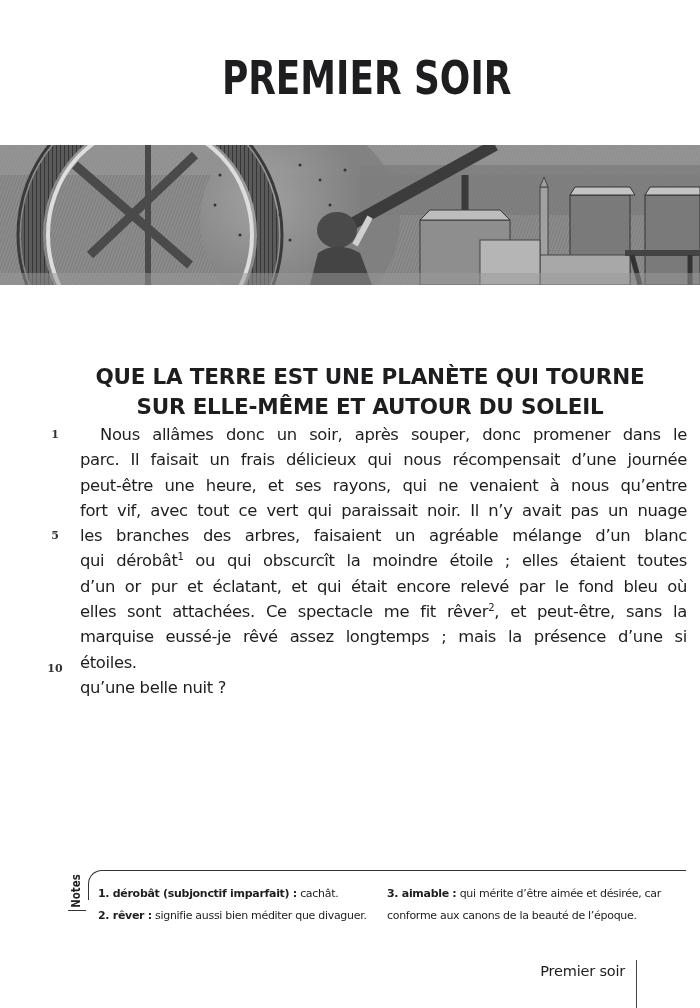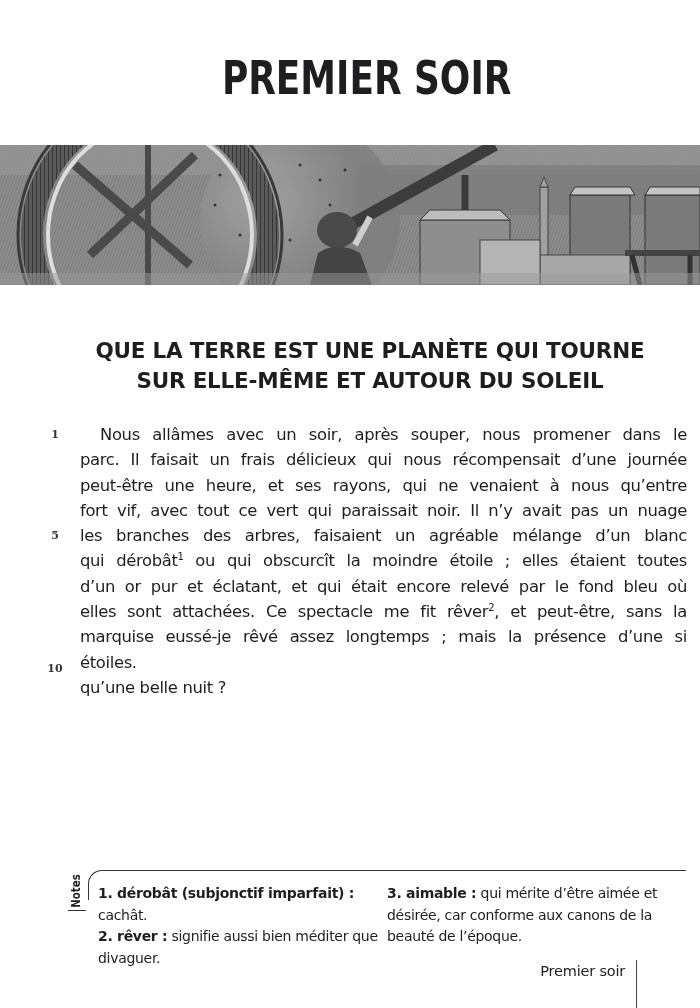--- a/index.html
+++ b/index.html
@@ -21,21 +21,21 @@
     }
 
     .illustration {
       position: absolute; left: 0; top: 145px; width: 700px; height: 140px;
       overflow: hidden;
       background: linear-gradient(180deg, #9a9a9a 0%, #8a8a8a 30%, #7a7a7a 60%, #6a6a6a 100%);
     }
     .illustration svg { display: block; }
 
     .section-heading {
-      position: absolute; left: 60px; top: 336px; width: 620px;
+      position: absolute; left: 60px; top: 362px; width: 620px;
       text-align: center;
       font-family: "DejaVu Sans", sans-serif;
       font-weight: bold;
       font-size: 21.5px;
       line-height: 30px;
       color: #1e1e20;
       letter-spacing: -0.2px;
     }
 
     .body-text {
@@ -72,21 +72,21 @@
     .notes-label .underline { position: absolute; left: 2px; top: 44px; width: 18px; height: 1px; background: #333; }
     .notes-rule {
       position: absolute; left: 22px; top: 4px; width: 598px; height: 30px;
       border-top: 1.3px solid #333;
       border-left: 1.3px solid #333;
       border-top-left-radius: 14px;
     }
     .note-col {
       position: absolute; top: 17px;
       font-family: "DejaVu Sans", sans-serif;
-      font-size: 14px; line-height: 21.5px; color: #1e1e20;
+      font-size: 11px; line-height: 21.5px; color: #1e1e20;
       letter-spacing: -0.3px;
     }
     .note-col.left { left: 32px; width: 285px; }
     .note-col.right { left: 321px; width: 300px; }
     .note-col b { font-weight: bold; }
 
     .page-footer { position: absolute; top: 960px; right: 0; height: 48px; width: 220px; }
     .running-title {
       position: absolute; right: 75px; top: 3px;
       font-family: "DejaVu Sans", sans-serif; font-size: 14.5px; color: #1e1e20; letter-spacing: -0.2px;
@@ -175,21 +175,21 @@
   <div>SUR ELLE-MÊME ET AUTOUR DU SOLEIL</div>
 </div>
 
 <div class="line-numbers">
   <span class="line-num" style="top:6px;">1</span>
   <span class="line-num" style="top:107px;">5</span>
   <span class="line-num" style="top:240px;">10</span>
 </div>
 
 <div class="body-text">
-  <span class="line indent">Nous allâmes avec un soir, après souper, nous promener dans le</span>
+  <span class="line indent">Nous allâmes donc un soir, après souper, donc promener dans le</span>
   <span class="line">parc. Il faisait un frais délicieux qui nous récompensait d’une journée</span>
   <span class="line">peut-être une heure, et ses rayons, qui ne venaient à nous qu’entre</span>
   <span class="line">fort vif, avec tout ce vert qui paraissait noir. Il n’y avait pas un nuage</span>
   <span class="line">les branches des arbres, faisaient un agréable mélange d’un blanc</span>
   <span class="line"><span>qui dérobât</span><sup>1</sup> <span>ou qui obscurcît la moindre étoile ; elles étaient toutes</span></span>
   <span class="line">d’un or pur et éclatant, et qui était encore relevé par le fond bleu où</span>
   <span class="line"><span>elles sont attachées. Ce spectacle me fit rêver</span><sup>2</sup><span>, et peut-être, sans la</span></span>
   <span class="line">marquise eussé-je rêvé assez longtemps ; mais la présence d’une si</span>
   <span class="line last">étoiles.</span>
   <span class="line last">qu’une belle nuit ?</span>

